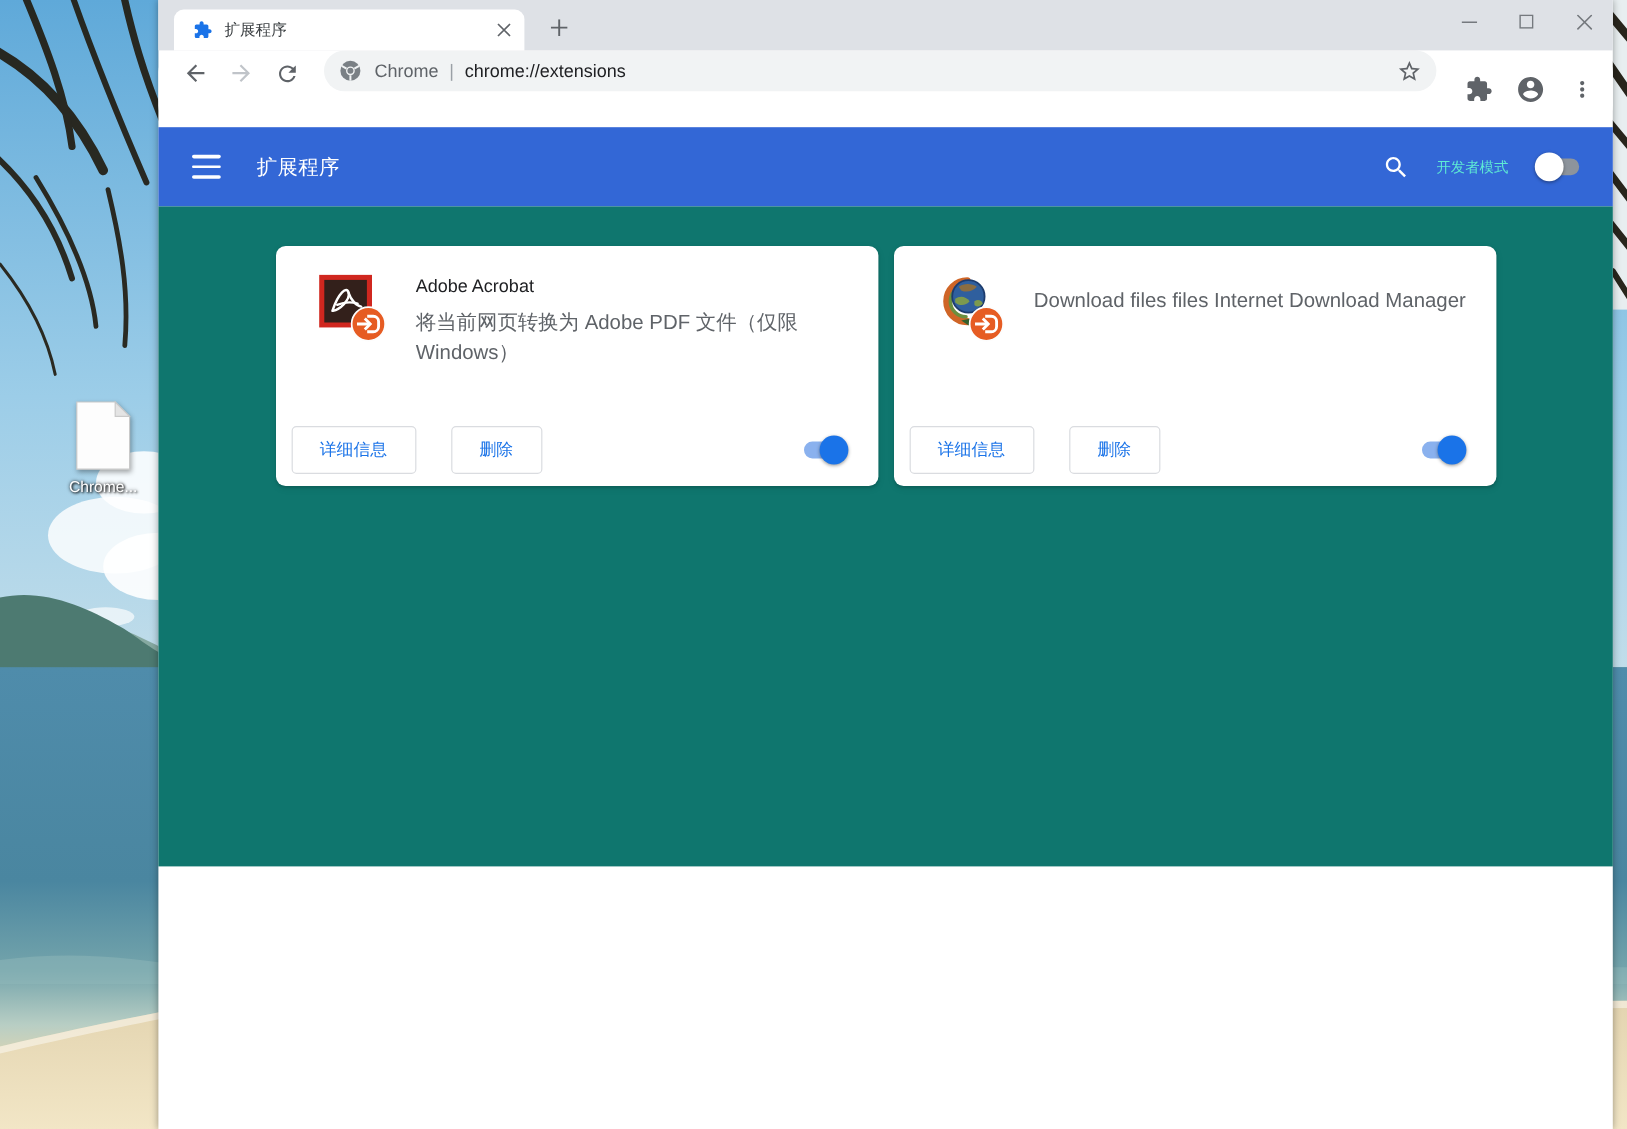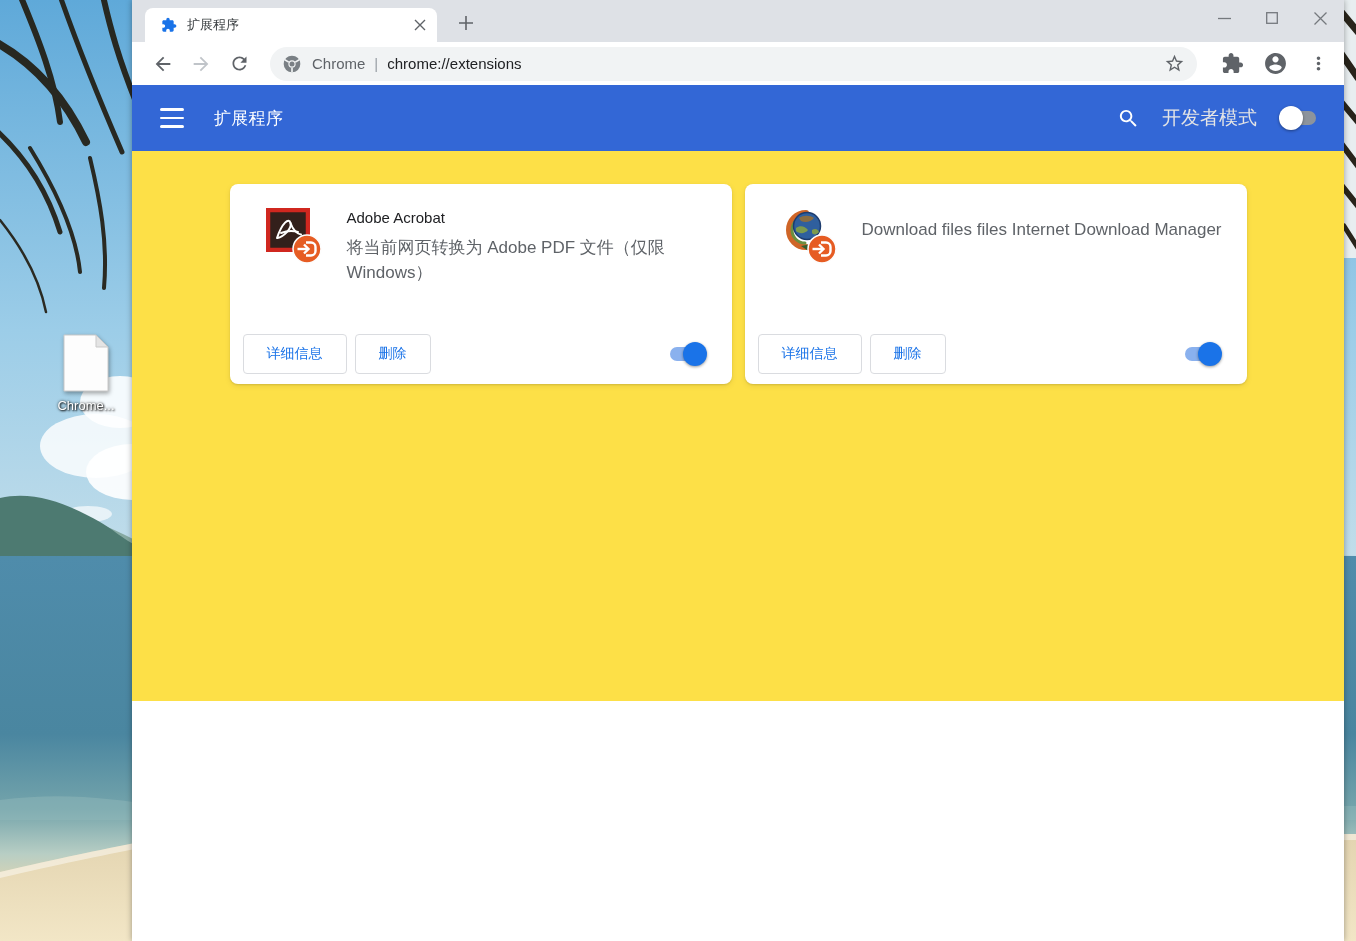--- a/index.html
+++ b/index.html
@@ -27,65 +27,65 @@
   .tab-title { margin-left:10px; font-size:13px; color:#3c4043; flex:1;
     white-space:nowrap; overflow:hidden; }
   .tab-close { width:18px; height:18px; border-radius:50%; display:flex; align-items:center;
     justify-content:center; cursor:pointer; }
   .newtab-btn { position:absolute; left:320px; bottom:5px; width:28px; height:28px; border-radius:50%;
     display:flex; align-items:center; justify-content:center; cursor:pointer; }
   .win-controls { position:absolute; right:0; top:0; height:36px; display:flex; }
   .win-btn { width:48px; height:36px; display:flex; align-items:center; justify-content:center; cursor:pointer; }
 
   
-  .toolbar { height:43px; background:#fff; display:flex; align-items:center; padding:0 13px 0 12px;border-radius:18px; }
+  .toolbar { height:64px; background:#fff; display:flex; padding:0 13px 0 12px;border-radius:18px; }
   .nav-btn { width:38px; height:38px; border-radius:50%; display:flex; align-items:center;
     justify-content:center; cursor:pointer; flex:0 0 auto; }
   .omnibox { flex:1; height:34px; margin:0 20px 0 12px; background:#f1f3f4; border-radius:17px;
     display:flex; align-items:center; padding:0 10px 0 12px; cursor:text; }
   .omni-text { margin-left:10px; font-size:15px; color:#202124; flex:1; white-space:nowrap; overflow:hidden; }
   .omni-site { color:#5f6368; }
   .omni-sep { color:#9aa0a6; padding:0 9px; font-weight:300; }
   .omni-url { color:#202124; }
   .toolbar-right { display:flex; align-items:center; gap:17px; margin-left:2px; }
   .tb-icon { width:26px; height:26px; display:flex; align-items:center; justify-content:center; cursor:pointer; }
 
   
   .ext-header { height:66px; background:#3367d6; display:flex; align-items:center; padding:0 24px 0 28px; }
   .hamburger { width:24px; height:20px; display:flex; flex-direction:column; justify-content:space-between;
     cursor:pointer; flex:0 0 auto; }
   .hamburger span { display:block; height:2.6px; background:#fff; border-radius:2px; }
   .ext-title { margin-left:30px; color:#fff; font-size:17px; letter-spacing:.3px; }
   .ext-header-right { margin-left:auto; display:flex; align-items:center; gap:21px; }
-  .devmode-label { color:#e5e5e5; font-size:19px;font-family:Liberation Mono, monospace; }
+  .devmode-label { color:#5eead4; font-size:12px;font-family:Liberation Mono, monospace; }
 
   
   .toggle { position:relative; width:34px; height:14px; border-radius:7px; background:#989ea6;
     cursor:pointer; flex:0 0 auto; margin:0 4px; }
   .toggle .knob { position:absolute; top:-5px; left:-3px; width:24px; height:24px; border-radius:50%;
     background:#fff; box-shadow:0 1px 3px rgba(0,0,0,.4); transition:left .1s; }
   .toggle.on { background:#8ab1ee; }
   .toggle.on .knob { left:13px; background:#1a73e8; }
   .ext-header .toggle { background:#8d949c; }
 
   
-  .content { height:550px; background:#fde047; }
+  .content { height:550px; background:#0f766e; }
   .cards-row { display:flex; justify-content:center; gap:13px; padding-top:33px; }
   .card { position:relative; width:502px; height:200px; background:#fff; border-radius:8px;
     box-shadow:0 1px 2px rgba(0,0,0,.12), 0 2px 6px rgba(0,0,0,.08); }
   .card-main { display:flex; padding:24px 24px 0 36px; }
   .icon-wrap { position:relative; width:81px; flex:0 0 auto; }
   .ext-icon { width:44px; height:44px; display:block; }
   .badge { position:absolute; left:26px; top:26px; width:30px; height:30px; }
   .card-text { flex:1; min-width:0; }
   .card-title { font-size:15px; color:#202124; margin-top:1px; }
   .card-desc { font-size:17px; color:#5f6368; line-height:25px; margin-top:9px; max-width:368px; }
   .card-footer { position:absolute; left:13px; right:24px; bottom:10px; height:40px;
     display:flex; align-items:center; }
-  .text-btn { height:40px; padding:0 23px; margin-right:8px; background:#fff; border:1px solid #dadce0;
+  .text-btn { height:40px; padding:0 23px; margin-right:29px; background:#fff; border:1px solid #dadce0;
     border-radius:4px; color:#1a73e8; font-size:14px; font-family:inherit; cursor:pointer; }
   .card-footer .toggle { margin-left:auto; }
 </style>
 </head>
 <body>
 
 <div class="desktop">
   <svg class="wallpaper" viewBox="0 0 1356 941" preserveAspectRatio="none">
     <defs>
       <linearGradient id="sky" x1="0" y1="0" x2="0" y2="1">

